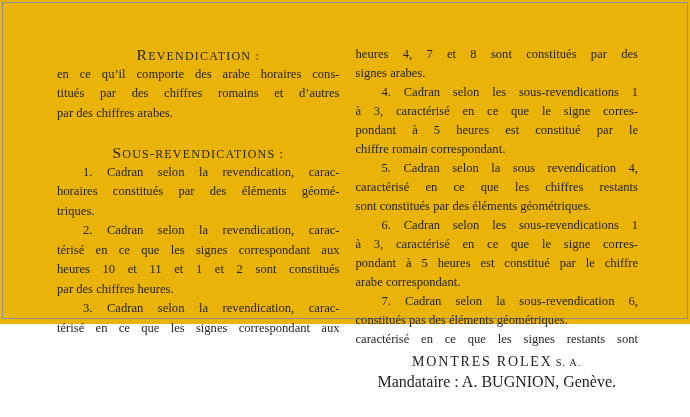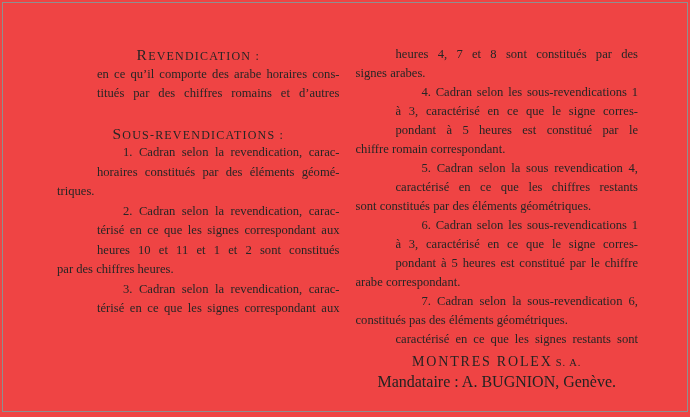--- a/index.html
+++ b/index.html
@@ -9,22 +9,22 @@
   }
   body {
     width: 690px;
     height: 417px;
     overflow: hidden;
     font-family: "Liberation Serif", "DejaVu Serif", serif;
   }
   .page {
     position: relative;
     width: 690px;
-    height: 417px;
-    background: #ef4444;
+    height: 324px;
+    background: #eab308;
   }
   .frame {
     position: absolute;
     left: 2px;
     top: 2px;
     right: 2px;
     bottom: 5px;
     border: 1px solid #8f8f8f;
     pointer-events: none;
   }
@@ -46,21 +46,20 @@
   .col-right .line { height: 19px; line-height: 19px; }
   .line {
     position: relative;
     overflow: hidden;
     white-space: nowrap;
   }
   .line.just {
     white-space: normal;
     text-align: justify;
     text-align-last: justify;
-    margin-left: 40px;
   }
   .line.indent { padding-left: 26px; }
   .heading {
     text-align: center;
     letter-spacing: 1.2px;
     font-size: 12px;
     color: #262524;
   }
   .heading::first-letter { font-size: 15.5px; }
   .spacer { height: 20px; }
@@ -89,20 +88,21 @@
 </head>
 <body>
 
 <div class="page">
   <div class="frame"></div>
   <div class="columns">
     <div class="col col-left" id="col-left">
         <div class="heading">REVENDICATION :</div>
         <div class="line just"><span>en ce qu’il comporte des arabe horaires cons-</span></div>
         <div class="line just"><span>titués par des chiffres romains et d’autres</span></div>
+        <div class="line"><span>par des chiffres arabes.</span></div>
         <div class="spacer"></div>
         <div class="heading">SOUS-REVENDICATIONS :</div>
         <div class="line just indent"><span>1. Cadran selon la revendication, carac-</span></div>
         <div class="line just"><span>horaires constitués par des éléments géomé-</span></div>
         <div class="line"><span>triques.</span></div>
         <div class="line just indent"><span>2. Cadran selon la revendication, carac-</span></div>
         <div class="line just"><span>térisé en ce que les signes correspondant aux</span></div>
         <div class="line just"><span>heures 10 et 11 et 1 et 2 sont constitués</span></div>
         <div class="line"><span>par des chiffres heures.</span></div>
         <div class="line just indent"><span>3. Cadran selon la revendication, carac-</span></div>

